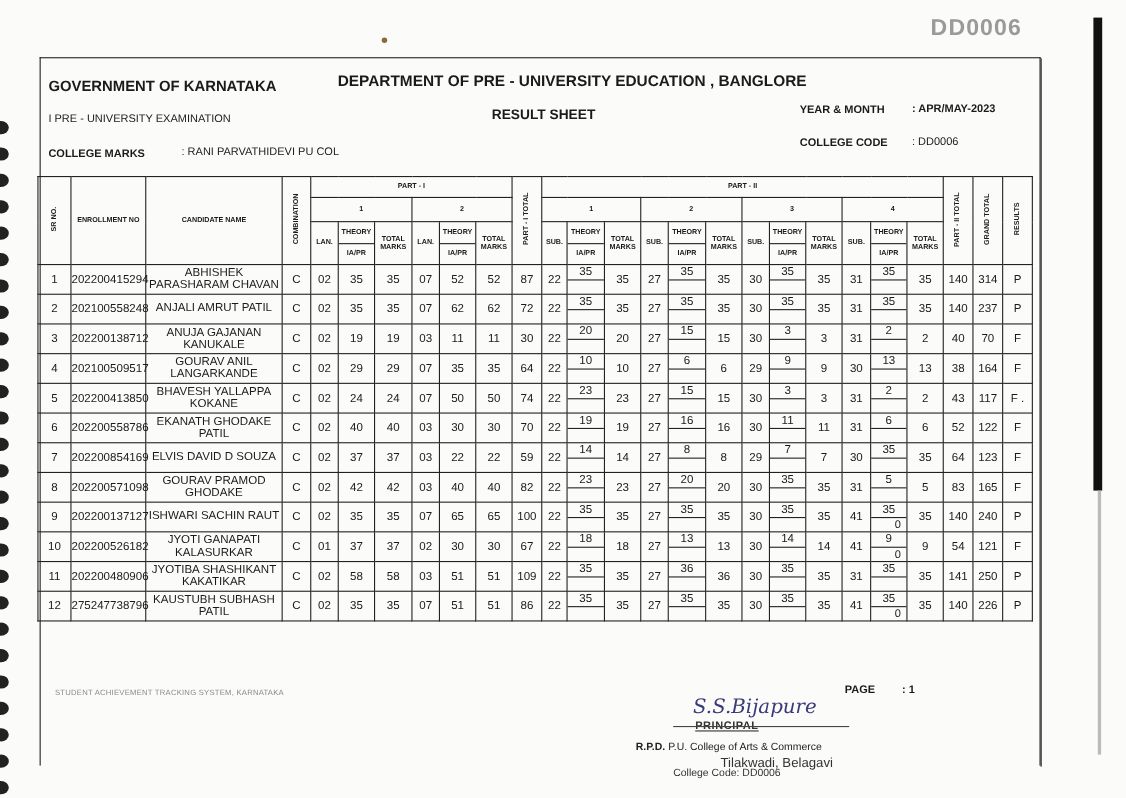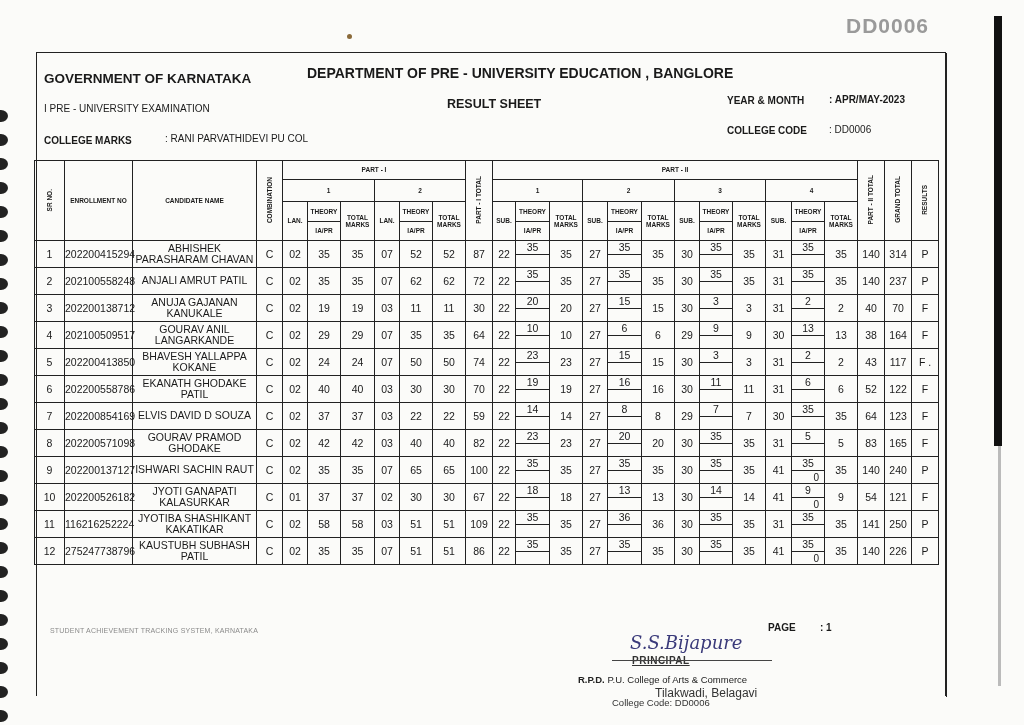--- a/index.html
+++ b/index.html
@@ -685,21 +685,21 @@
             <div class="i">0</div>
           </div>
         </td>
         <td class="">9</td>
         <td class="">54</td>
         <td class="">121</td>
         <td class="">F</td>
       </tr>
       <tr class="row">
         <td class="">11</td>
-        <td class="enr">116216252224</td>
+        <td class="enr">202200480906</td>
         <td class="name">JYOTIBA SHASHIKANT KAKATIKAR</td>
         <td class="">C</td>
         <td class="">02</td>
         <td class="">58</td>
         <td class="">58</td>
         <td class="">03</td>
         <td class="">51</td>
         <td class="">51</td>
         <td class="">109</td>
         <td class="">22</td>

